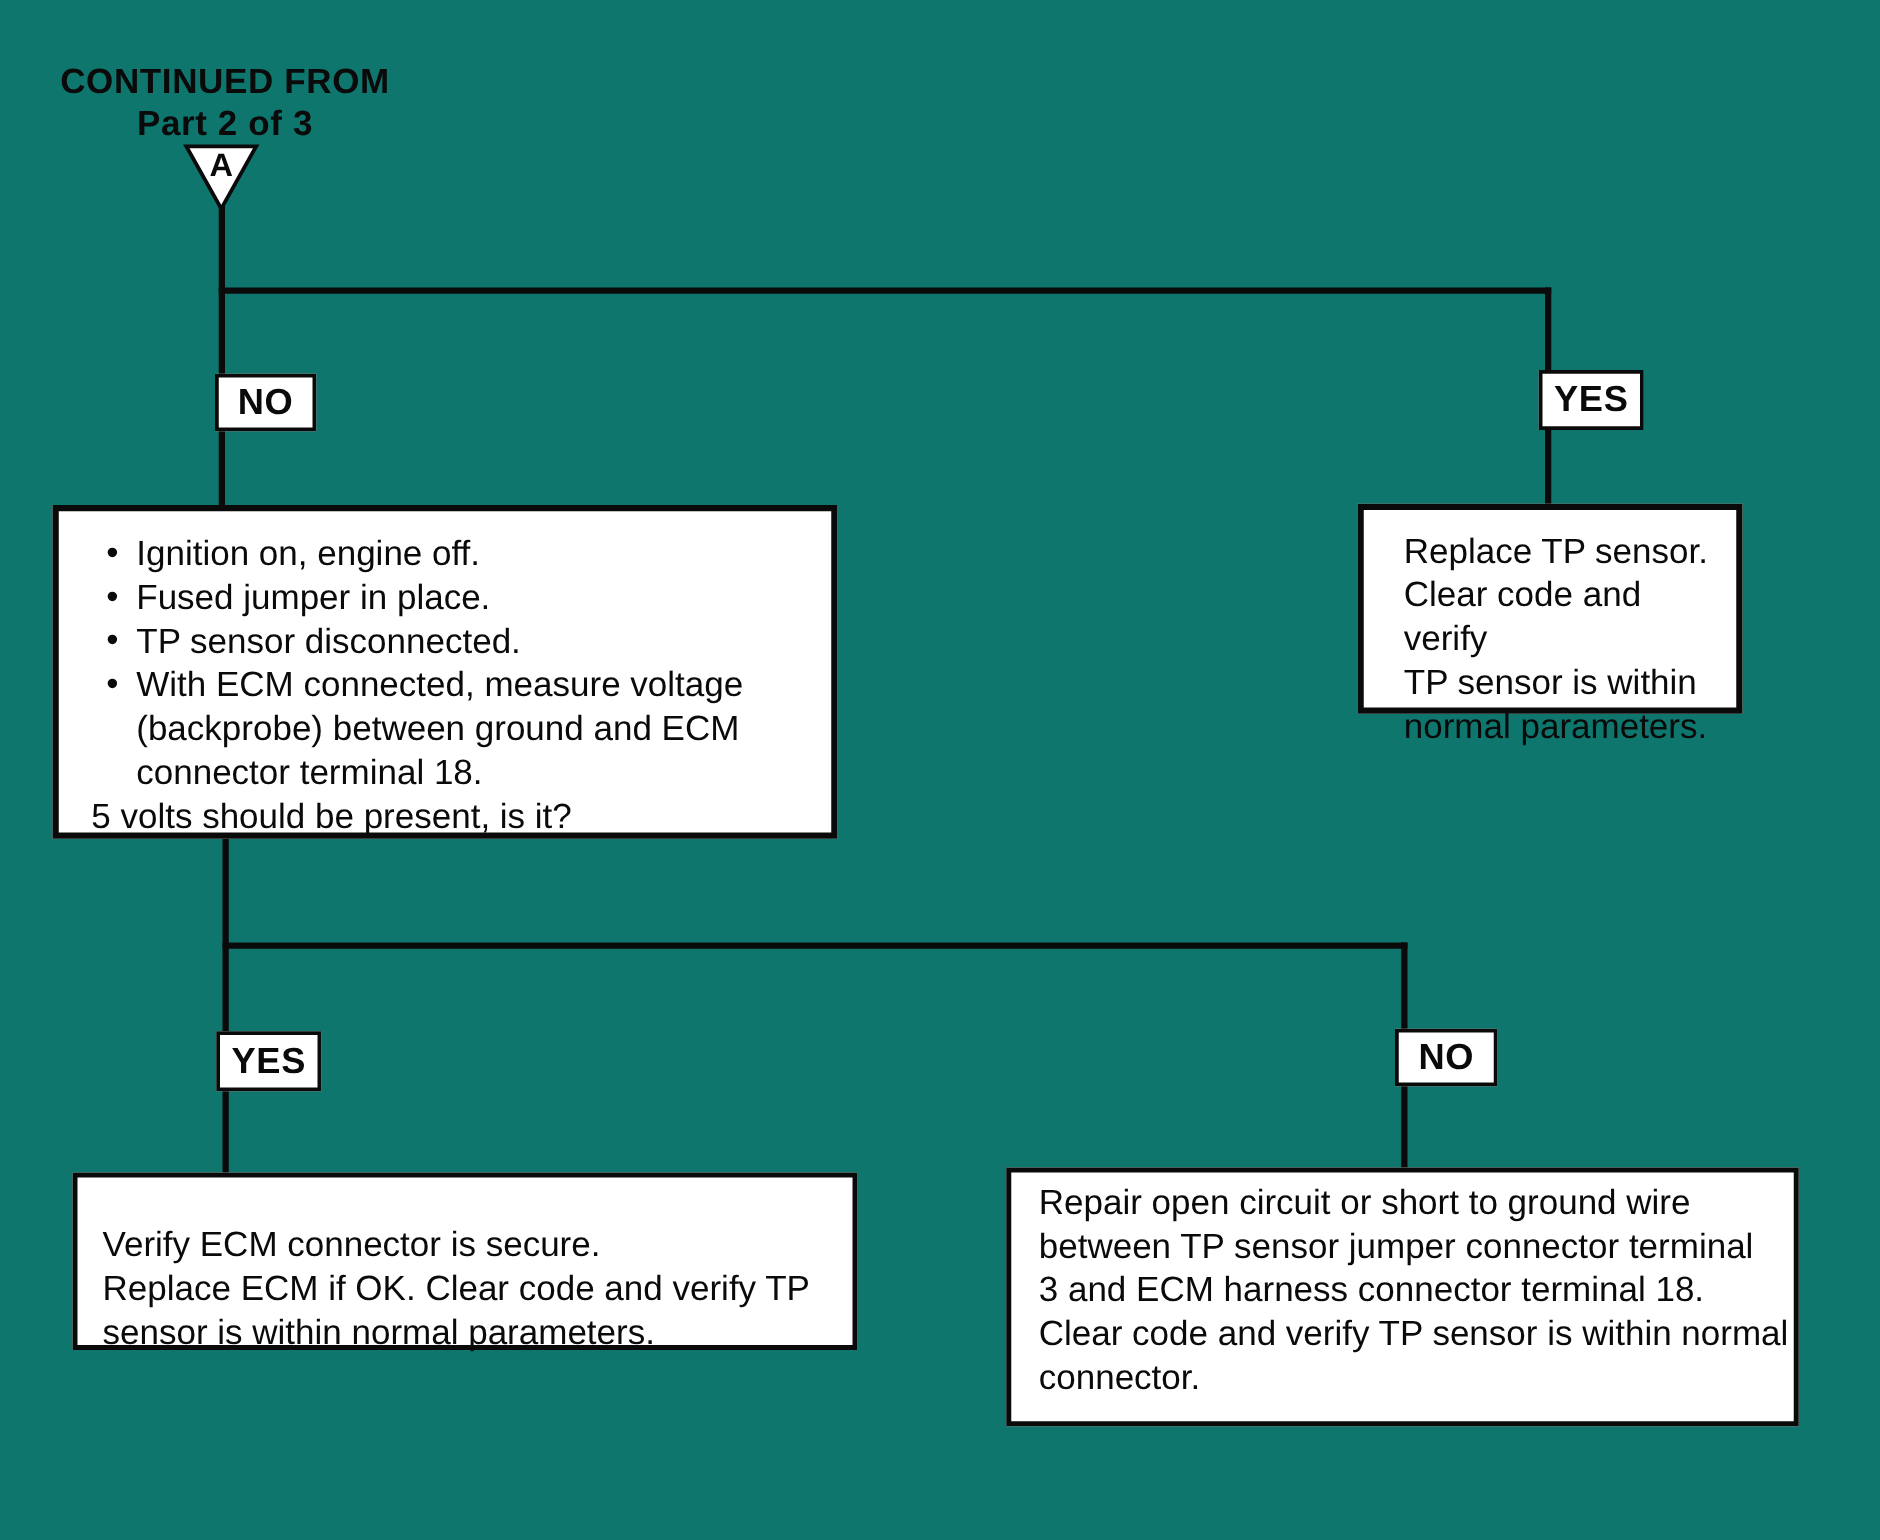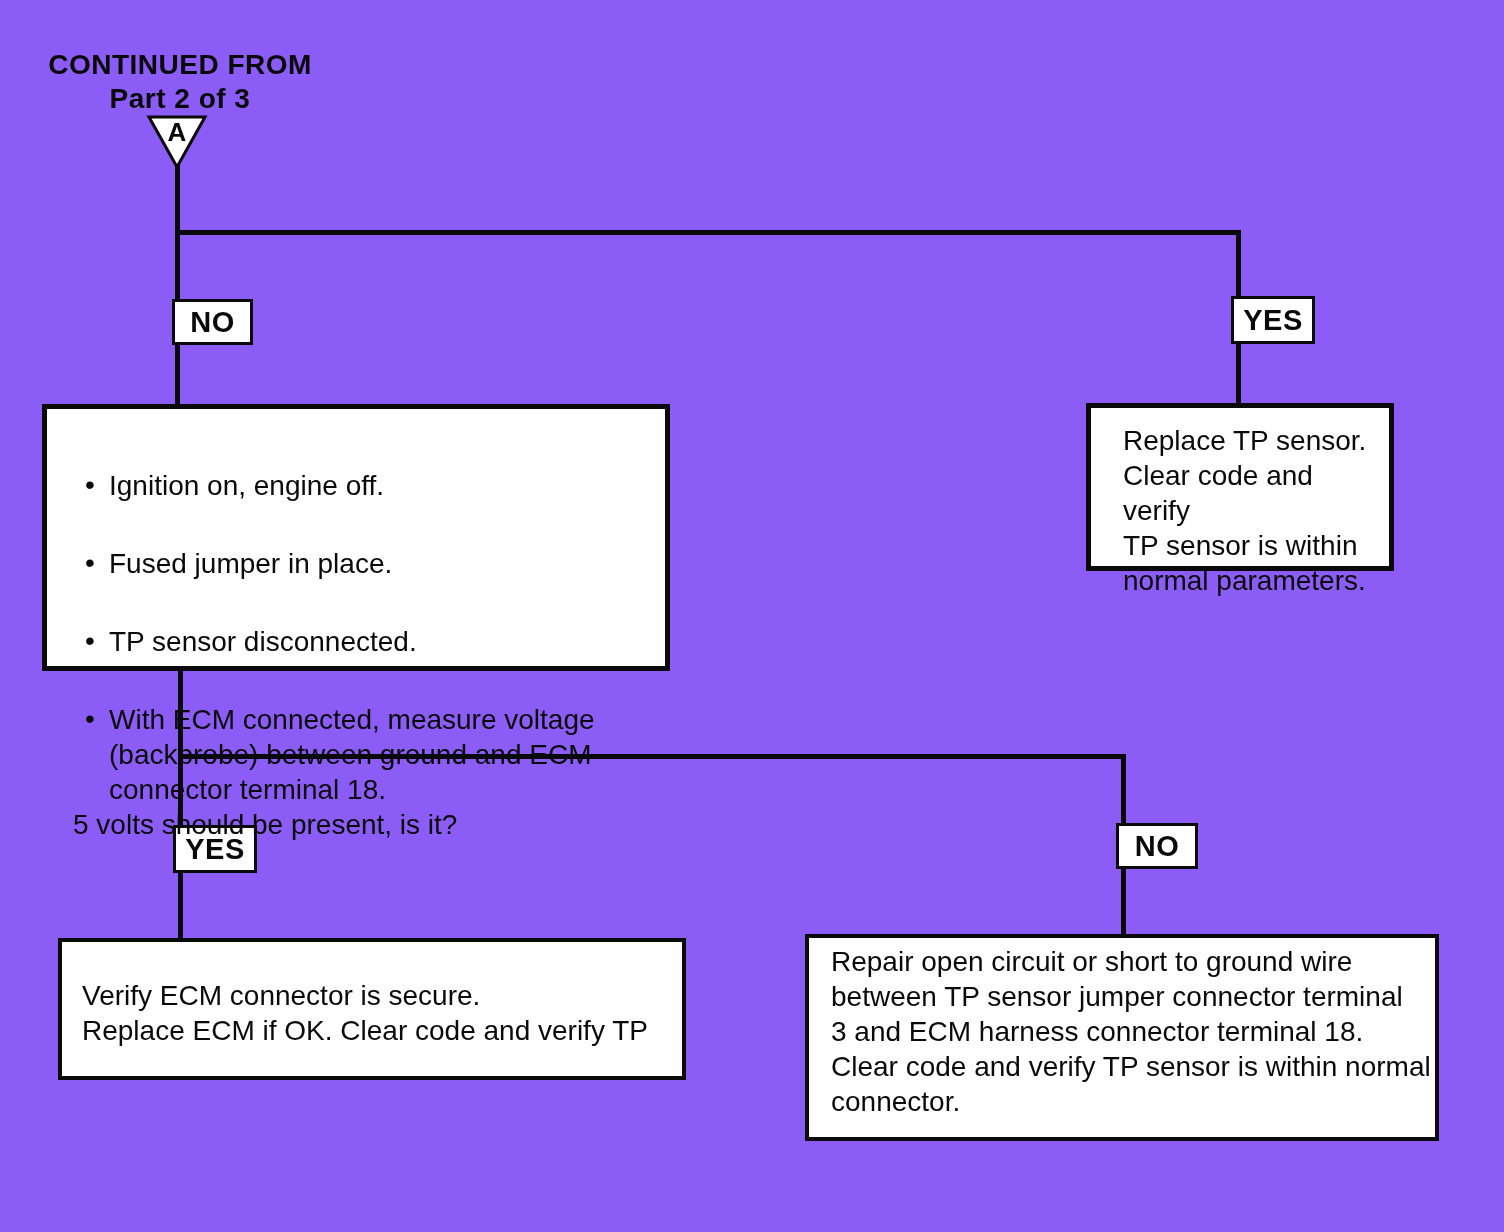--- a/index.html
+++ b/index.html
@@ -4,21 +4,21 @@
 <style>
   html, body {
     margin: 0;
     padding: 0;
     background: #ffffff;
   }
   .stage {
     position: relative;
     width: 1504px;
     height: 1232px;
-    background: #8b5cf6;
+    background: #0f766e;
     font-family: "Liberation Sans", sans-serif;
     color: #0a0a0a;
     overflow: hidden;
   }
   .line {
     position: absolute;
     background: #0a0a0a;
   }
   .header {
     position: absolute;
@@ -71,21 +71,20 @@
   .node.med   { border: 4px solid #0a0a0a; }
   .checklist-body { padding: 16px 12px 0 0; }
   .checklist-body ul {
     list-style: none;
     margin: 0;
     padding: 0;
   }
   .checklist-body li {
     position: relative;
     padding-left: 62px;
-    margin-top: 43px;
   }
   .checklist-body li::before {
     content: "\2022";
     position: absolute;
     left: 38px;
     top: -1px;
   }
   .checklist-question { padding-left: 26px; }
   .box-replace-body { padding: 15px 4px 0 32px; }
   .box-verify-body  { padding: 16px 4px 0 20px; margin-top: 20px; }
@@ -150,20 +149,21 @@
       <div>Clear code and verify</div>
       <div>TP sensor is within</div>
       <div>normal parameters.</div>
     </div>
   </div>
 
   <div class="node med" style="left:58px; top:938px; width:628px; height:142px;">
     <div class="box-verify-body">
       <div>Verify ECM connector is secure.</div>
       <div>Replace ECM if OK. Clear code and verify TP</div>
+      <div>sensor is within normal parameters.</div>
     </div>
   </div>
 
   <div class="node med" style="left:805px; top:934px; width:634px; height:207px;">
     <div class="box-repair-body">
       <div>Repair open circuit or short to ground wire</div>
       <div>between TP sensor jumper connector terminal</div>
       <div>3 and ECM harness connector terminal 18.</div>
       <div>Clear code and verify TP sensor is within normal</div>
       <div>connector.</div>

